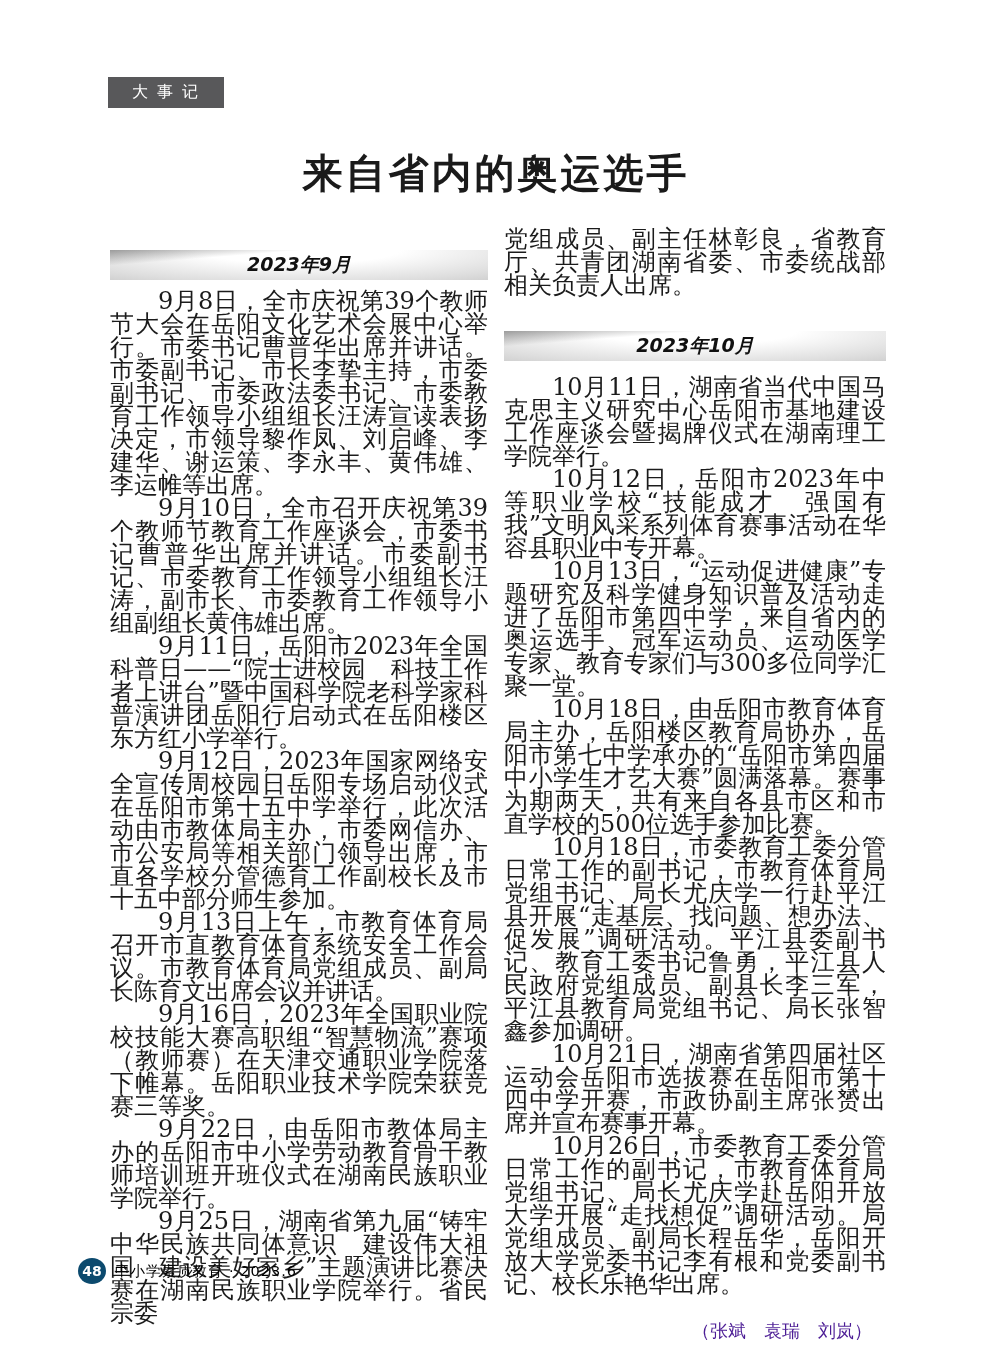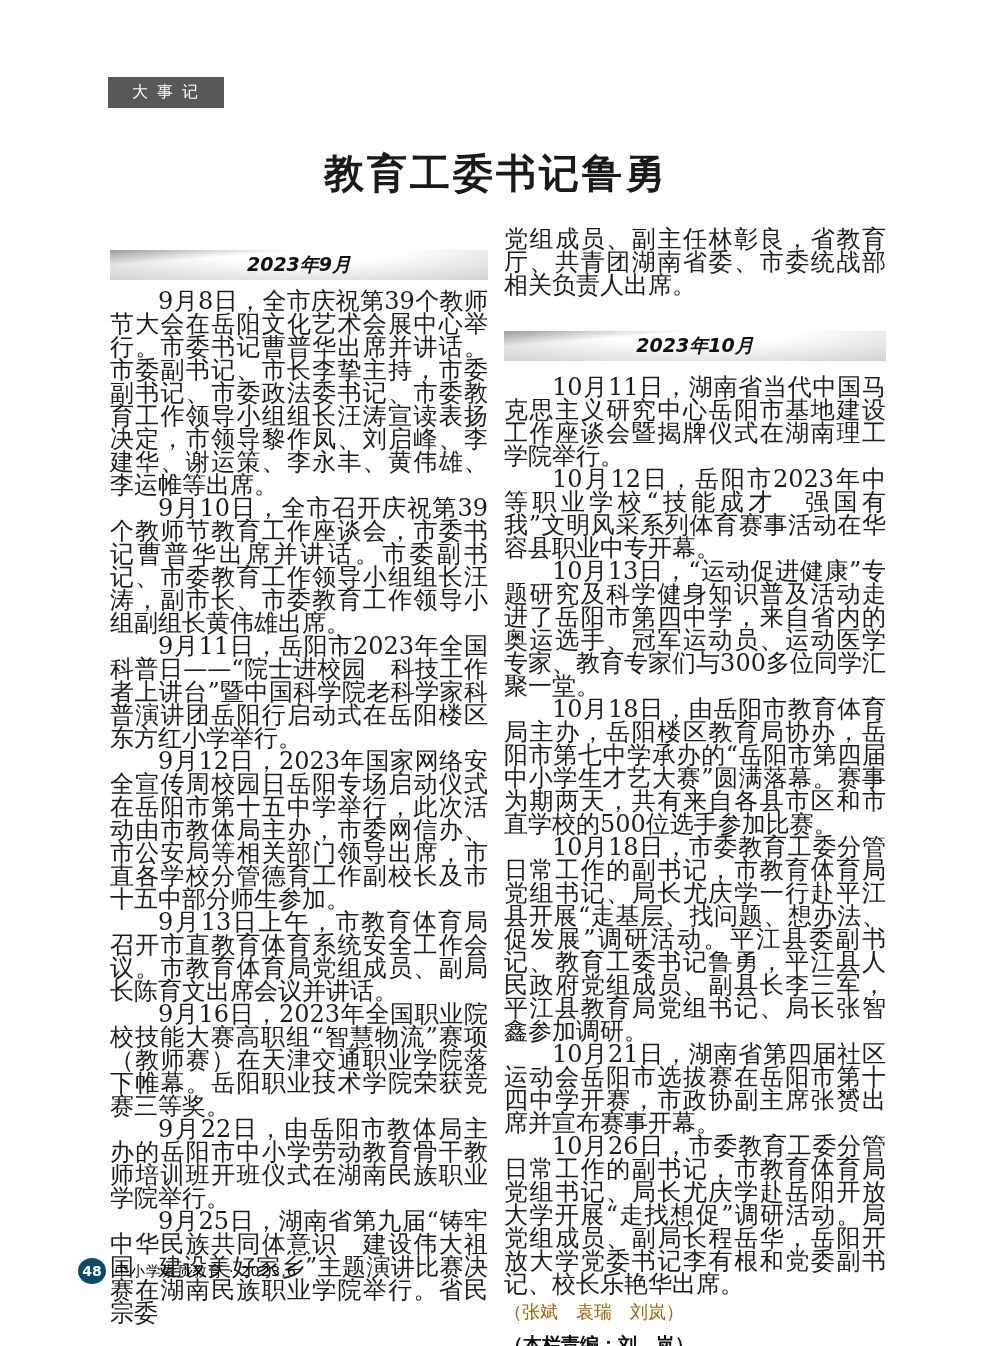--- a/index.html
+++ b/index.html
@@ -45,24 +45,24 @@
   }
   .col-left .section-bar { margin-top:22px; margin-bottom:10px; }
   .col-right .section-bar { margin-top:34px; margin-bottom:15px; }
   p.para {
     font-size:24px; line-height:23px;
     text-align:justify;
     color:#1b1b1b;
   }
   p.indent { text-indent:2em; }
   .byline {
-    margin-top:2px; padding-right:14px;
-    text-align:left;
+    margin-top:21px; padding-right:14px;
+    text-align:right;
     font-size:18px; line-height:28px;
-    color:#a16207;
+    color:#4c1d95;
   }
   .editor-line {
     margin-top:6px; padding-right:6px;
     text-align:left;
     font-family:Liberation Mono, monospace;
     font-size:19px; font-weight:bold; line-height:28px;
     color:#111111;
   }
   .footer {
     position:absolute; left:78px; top:1258px;
@@ -82,21 +82,21 @@
 </style>
 </head>
 <body>
 
 <div class="page">
 
   <div class="tag-badge">
     <span>大 事 记</span>
   </div>
 
-  <h1 class="page-title">教育工委书记鲁勇</h1>
+  <h1 class="page-title">来自省内的奥运选手</h1>
 
   <div class="columns">
 
     <div class="col col-left">
       <div class="section-bar">
         <span>2023年9月</span>
       </div>
       <div>
           <p class="para indent">9月8日，全市庆祝第39个教师节大会在岳阳文化艺术会展中心举行。市委书记曹普华出席并讲话。市委副书记、市长李挚主持，市委副书记、市委政法委书记、市委教育工作领导小组组长汪涛宣读表扬决定，市领导黎作凤、刘启峰、李建华、谢运策、李永丰、黄伟雄、李运帷等出席。</p>
           <p class="para indent">9月10日，全市召开庆祝第39个教师节教育工作座谈会，市委书记曹普华出席并讲话。市委副书记、市委教育工作领导小组组长汪涛，副市长、市委教育工作领导小组副组长黄伟雄出席。</p>

